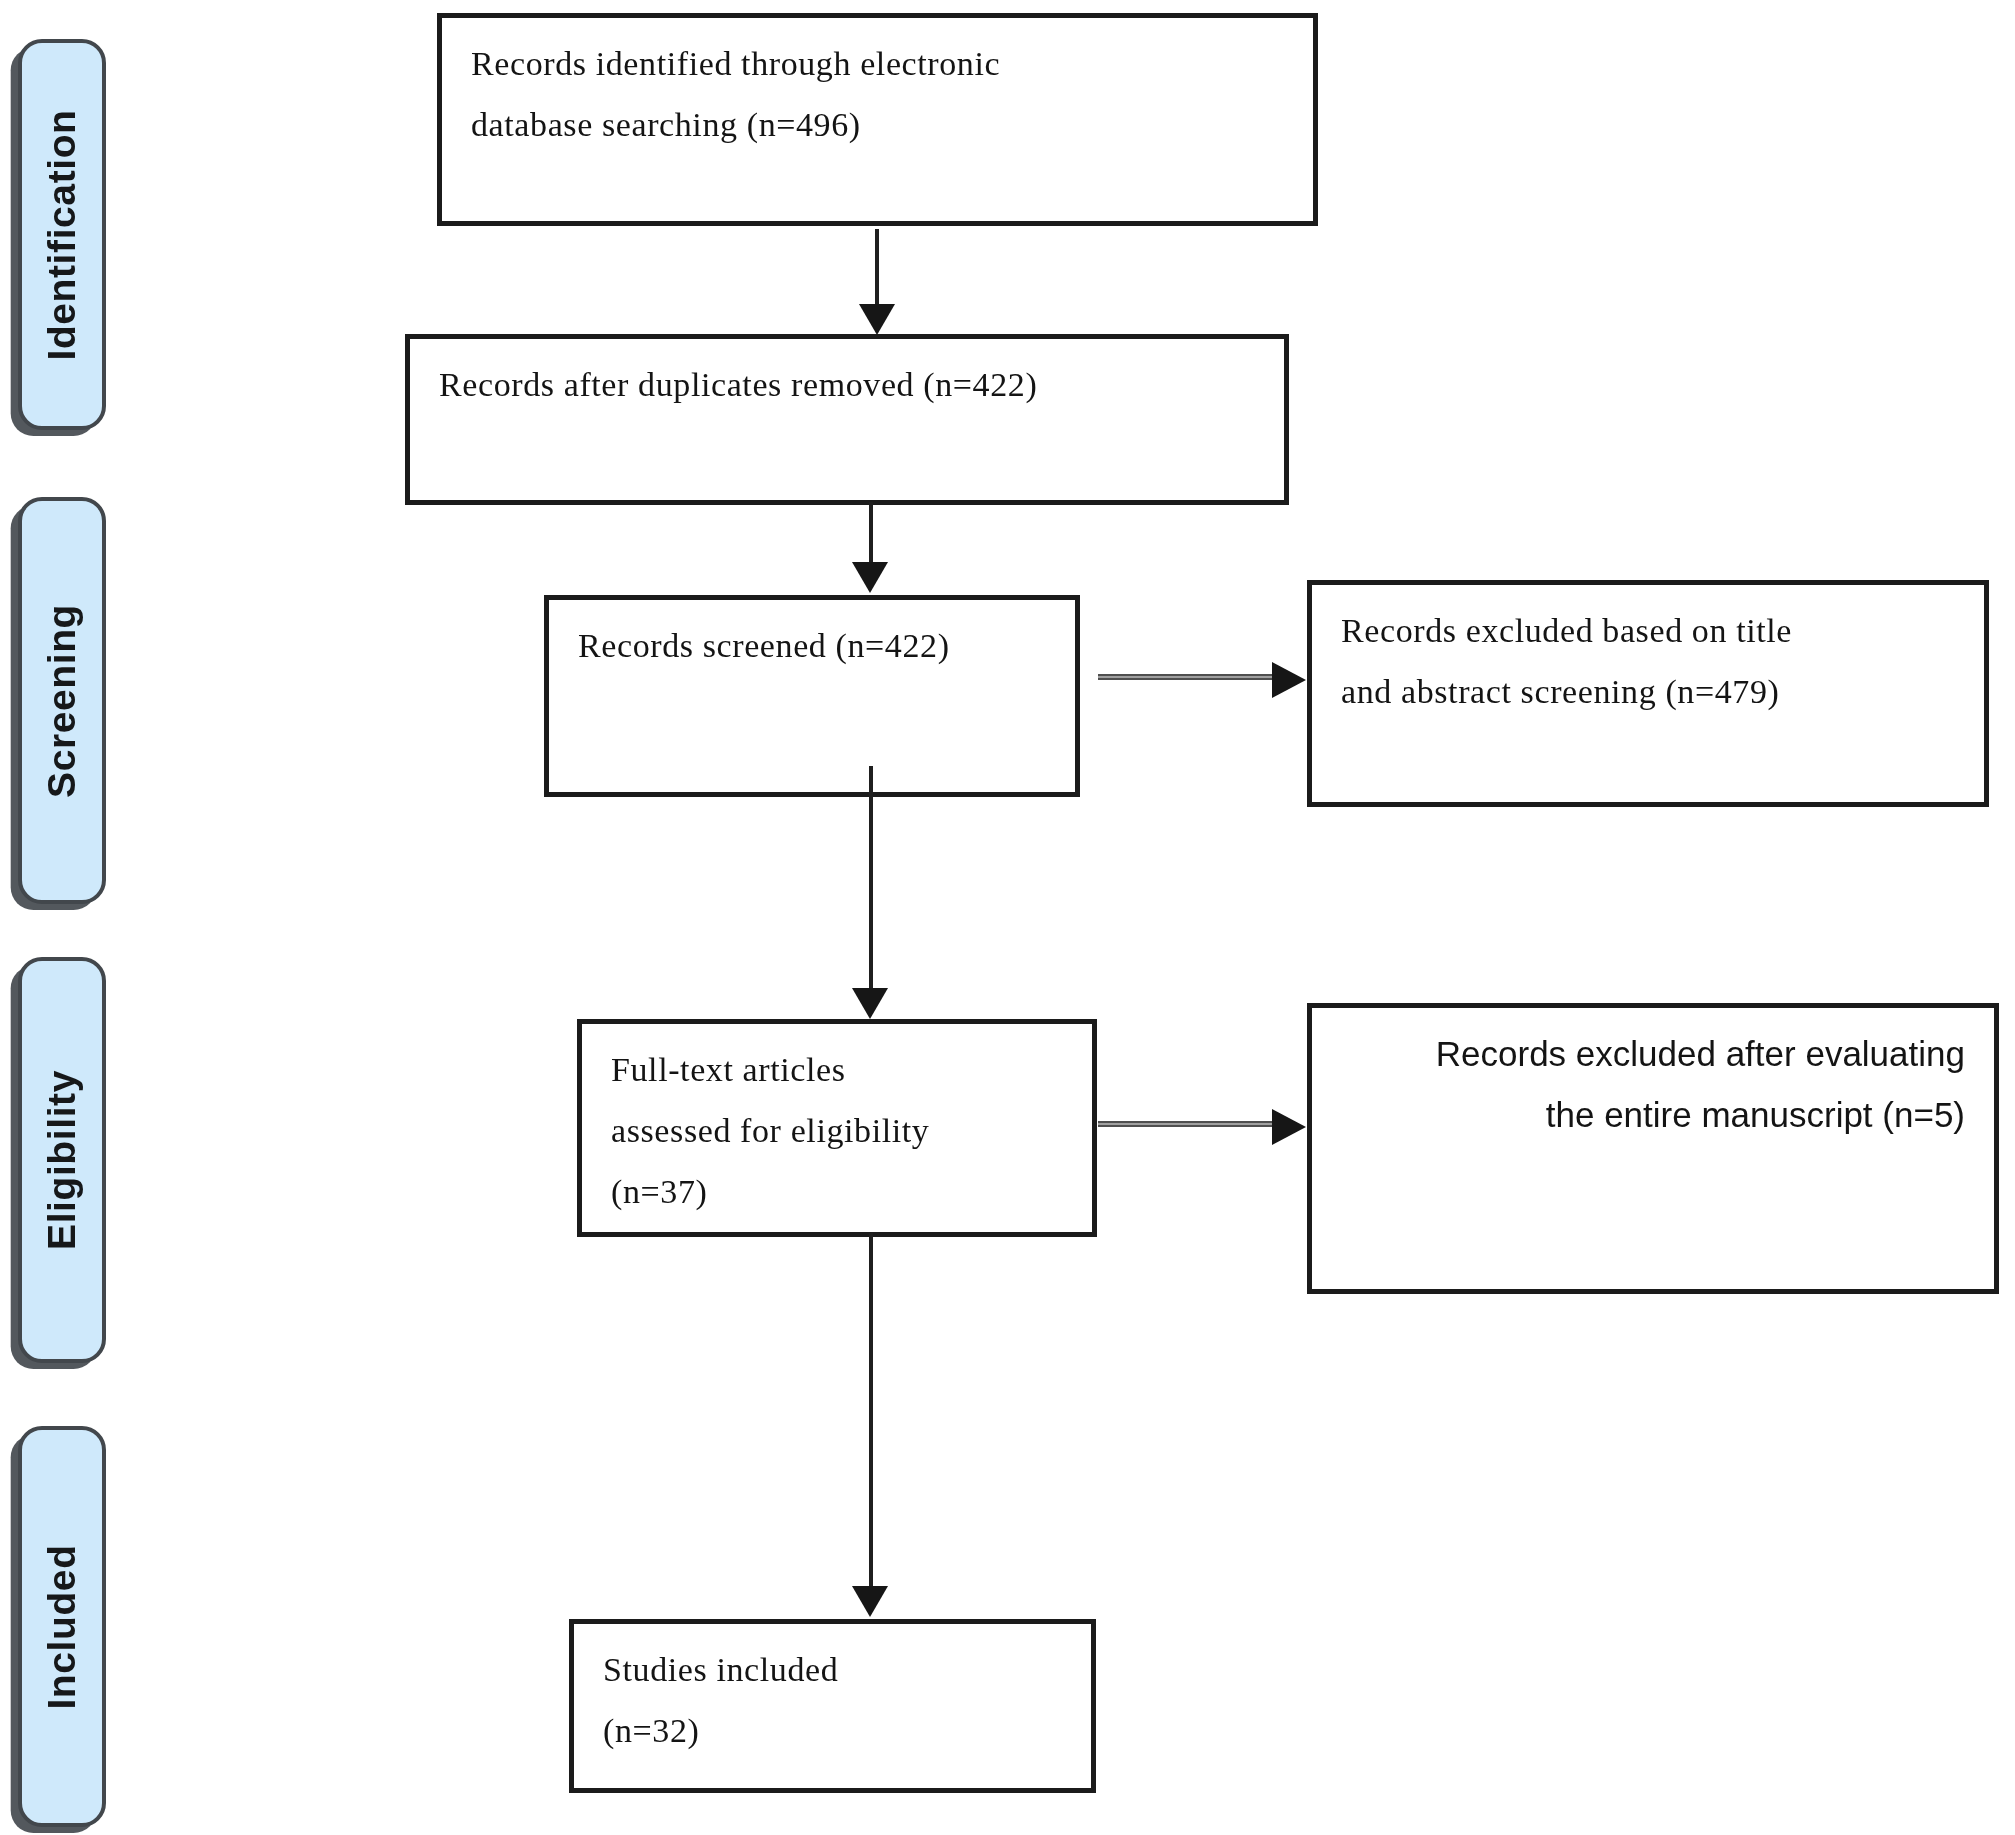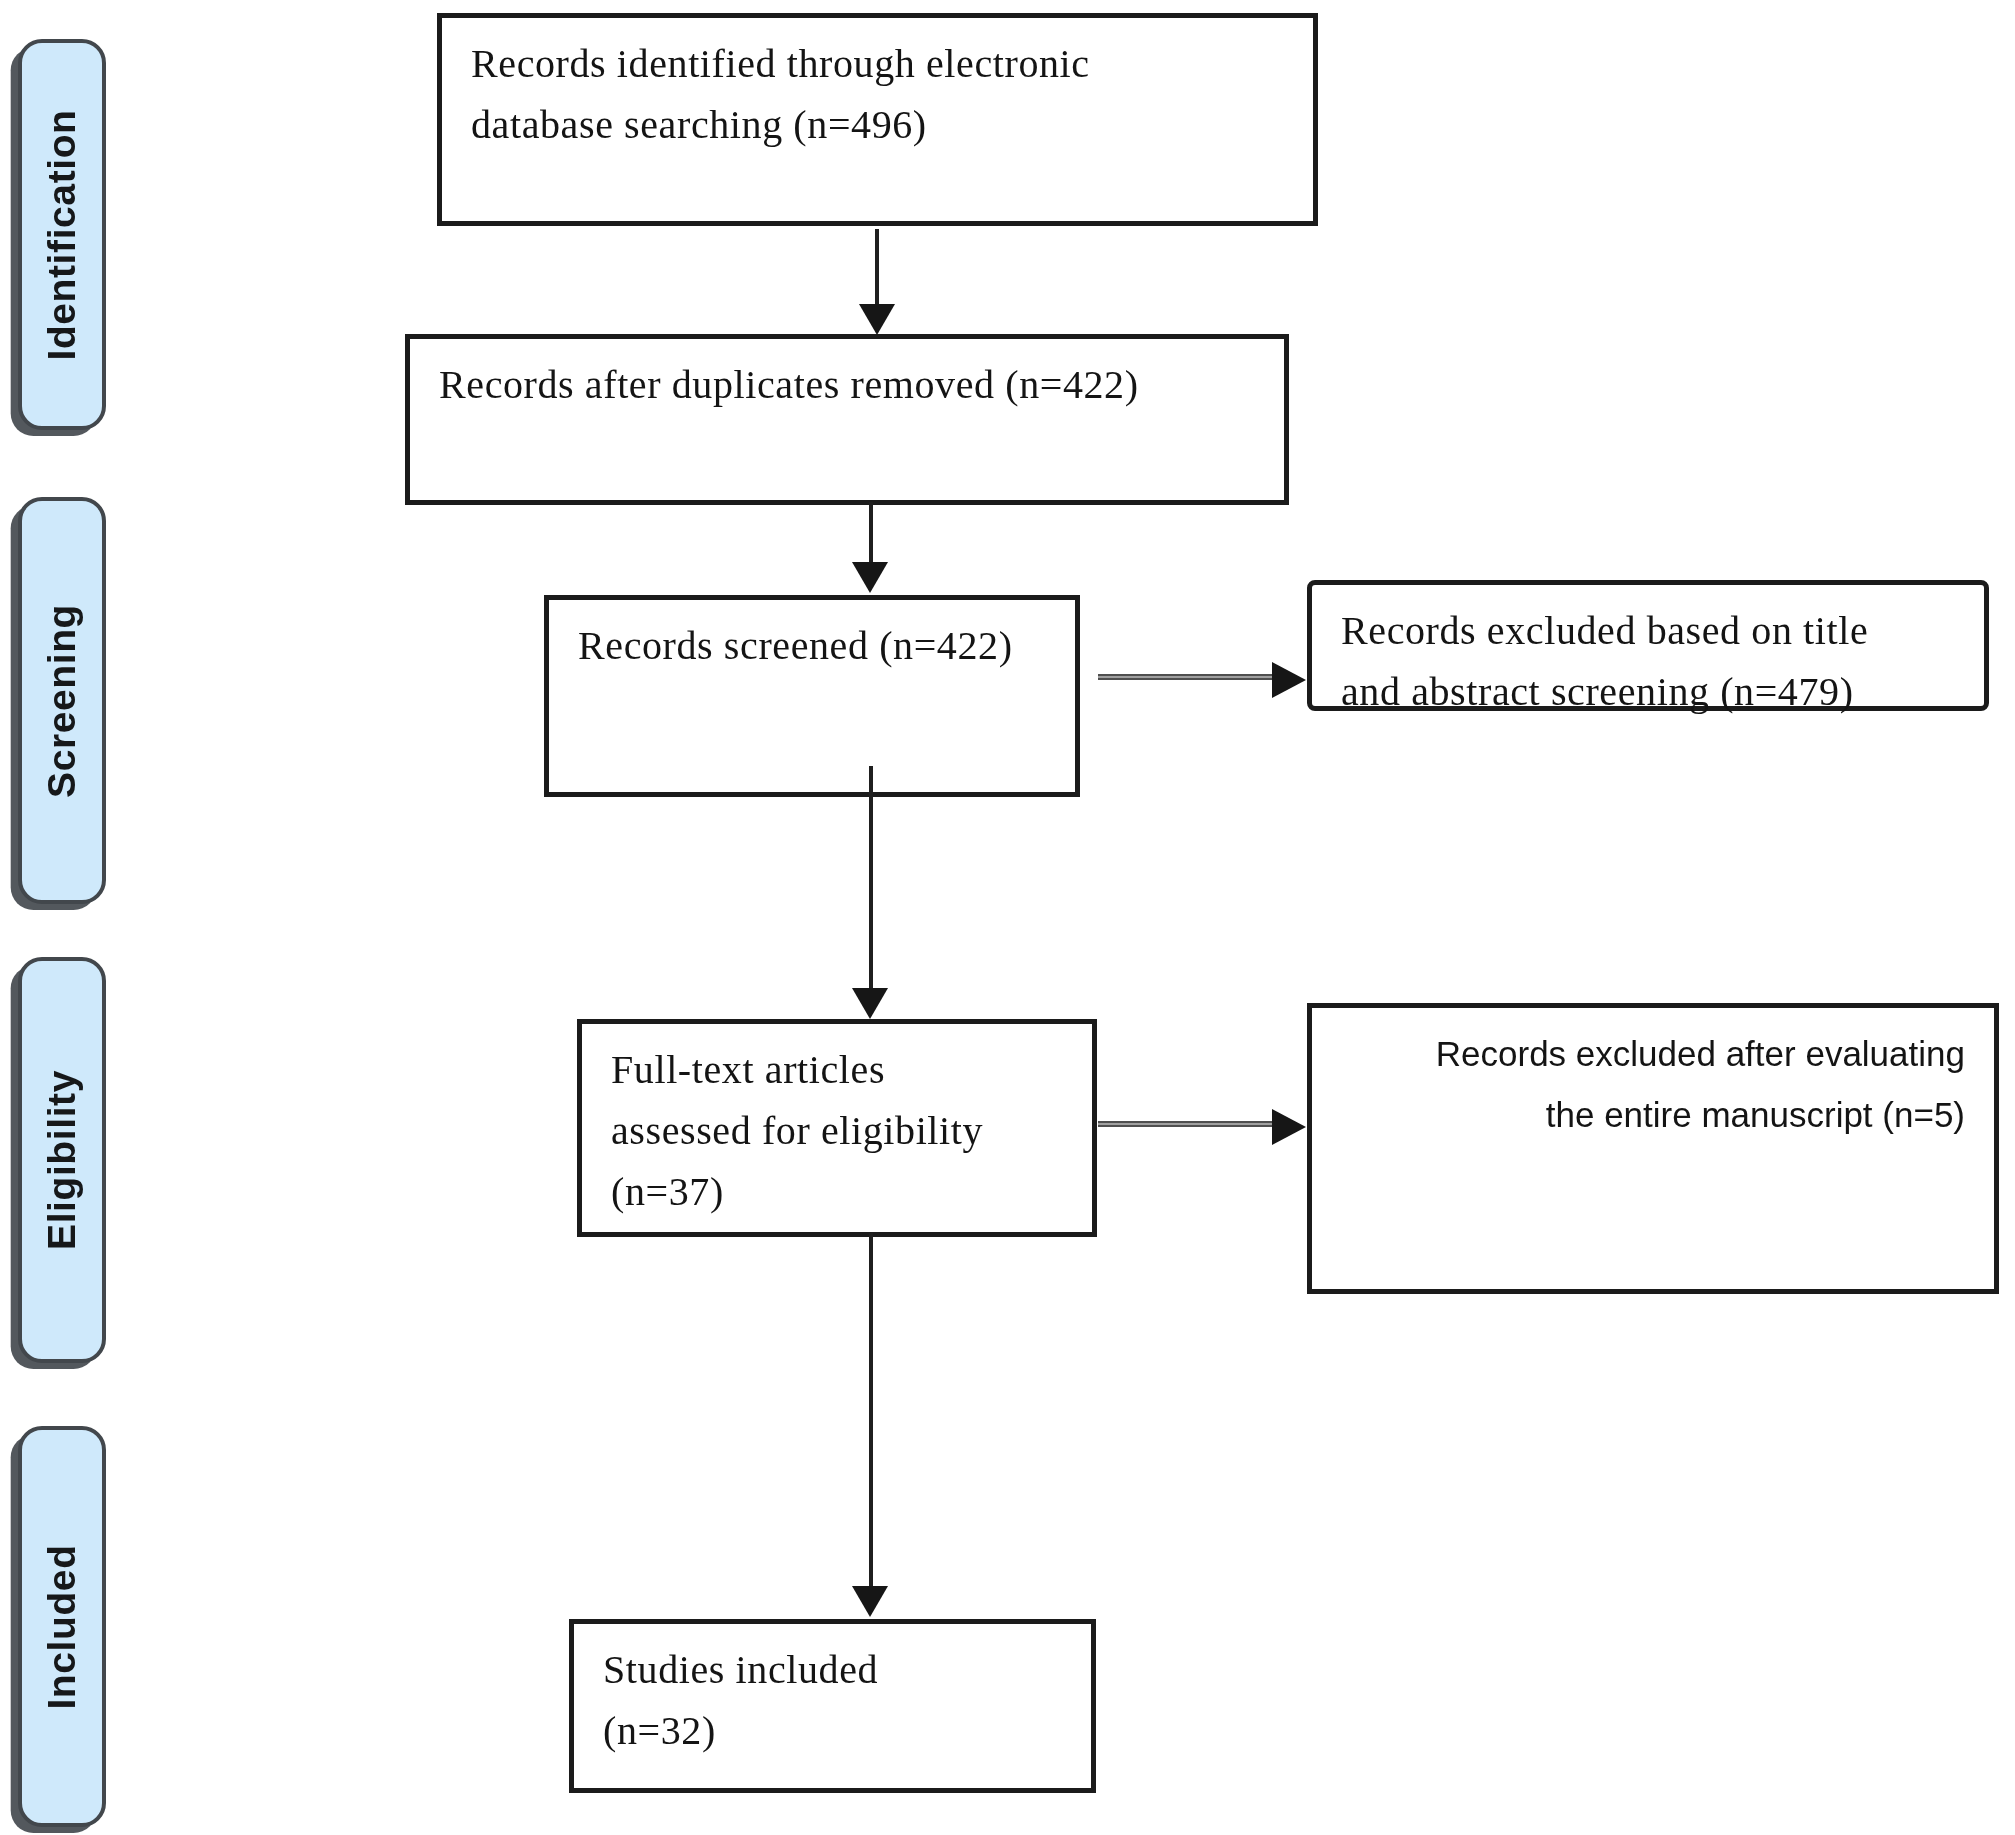--- a/index.html
+++ b/index.html
@@ -6,29 +6,29 @@
   #canvas{
     position:relative;width:2015px;height:1835px;background:#ffffff;
     font-family:"Liberation Serif","DejaVu Serif",serif;color:#141414;
     overflow:hidden;
   }
   *{box-sizing:border-box;}
 
   
   .flow-box{
     position:absolute;background:#ffffff;border:5.5px solid #1b1b1b;
-    padding:14.5px 29px;font-size:40px;line-height:61px;letter-spacing:0.6px;
+    padding:14.5px 29px;font-size:34px;line-height:61px;letter-spacing:0.6px;
   }
   .flow-box .line{white-space:nowrap;}
   .flow-box.sans{font-family:"Liberation Sans","DejaVu Sans",sans-serif;font-size:35px;letter-spacing:0;text-align:right;}
 
   #box-identified{left:437px;top:13.3px;width:881px;height:213px;}
   #box-dedup{left:405px;top:334px;width:884px;height:171px;}
   #box-screened{left:544px;top:595px;width:536px;height:202px;}
-  #box-excl1{left:1307px;top:580px;width:682px;height:131px;border-radius:8px;}
+  #box-excl1{left:1307px;top:580px;width:682px;height:227px;}
   #box-fulltext{left:577px;top:1019px;width:520px;height:218px;}
   #box-excl2{left:1307px;top:1003px;width:692px;height:291px;}
   #box-included{left:569px;top:1619px;width:527px;height:174px;}
 
   
   .stage{
     position:absolute;background:#cfe9fb;border:4.8px solid #42474c;border-radius:24px;
     box-shadow:-8.5px 7.3px 0 -1.2px #53585d;
     display:flex;align-items:center;justify-content:center;
   }

